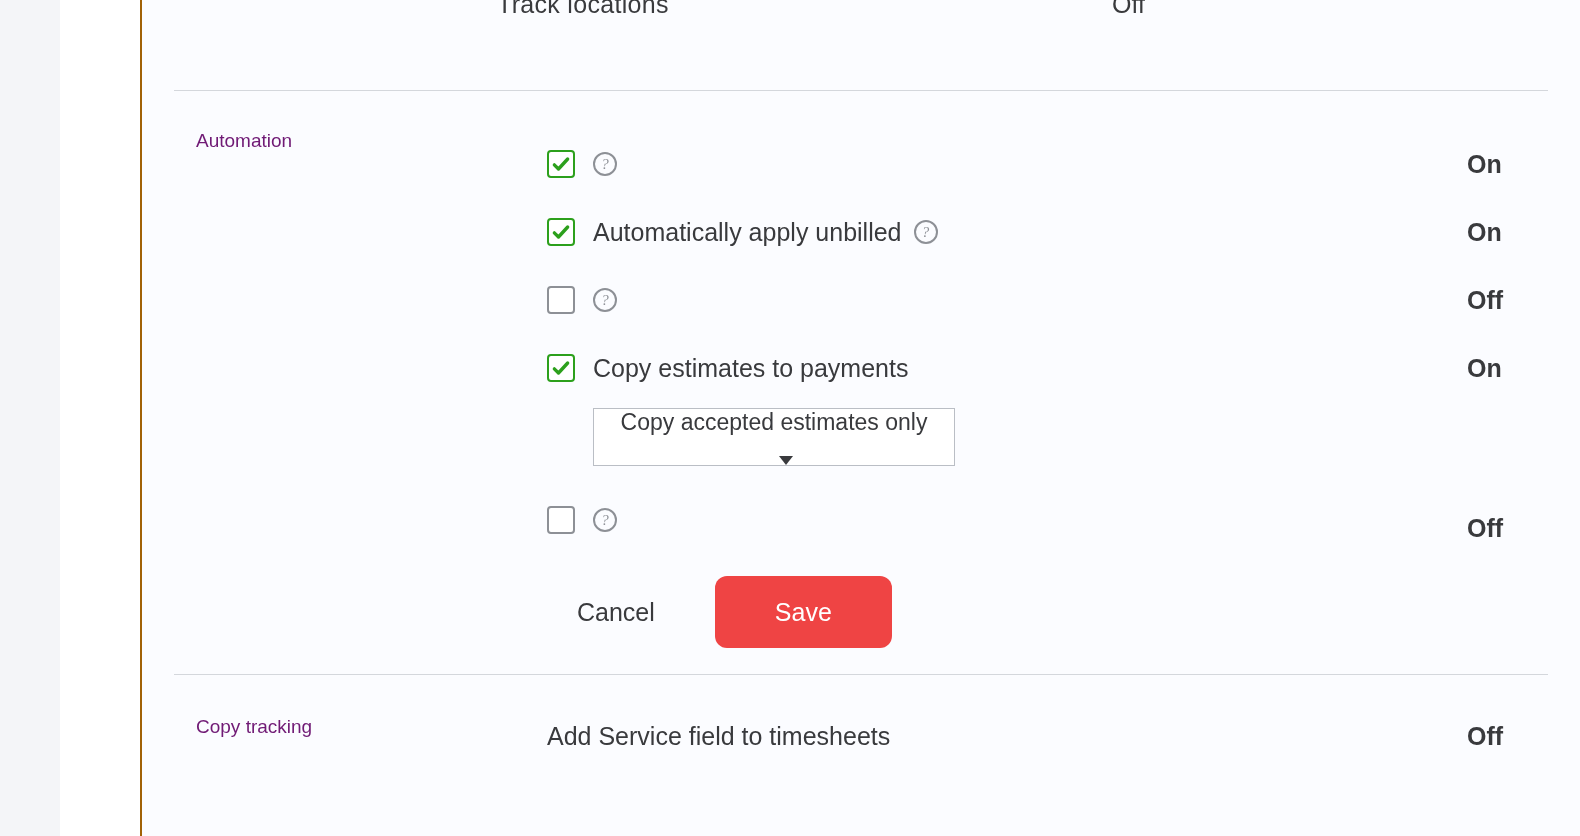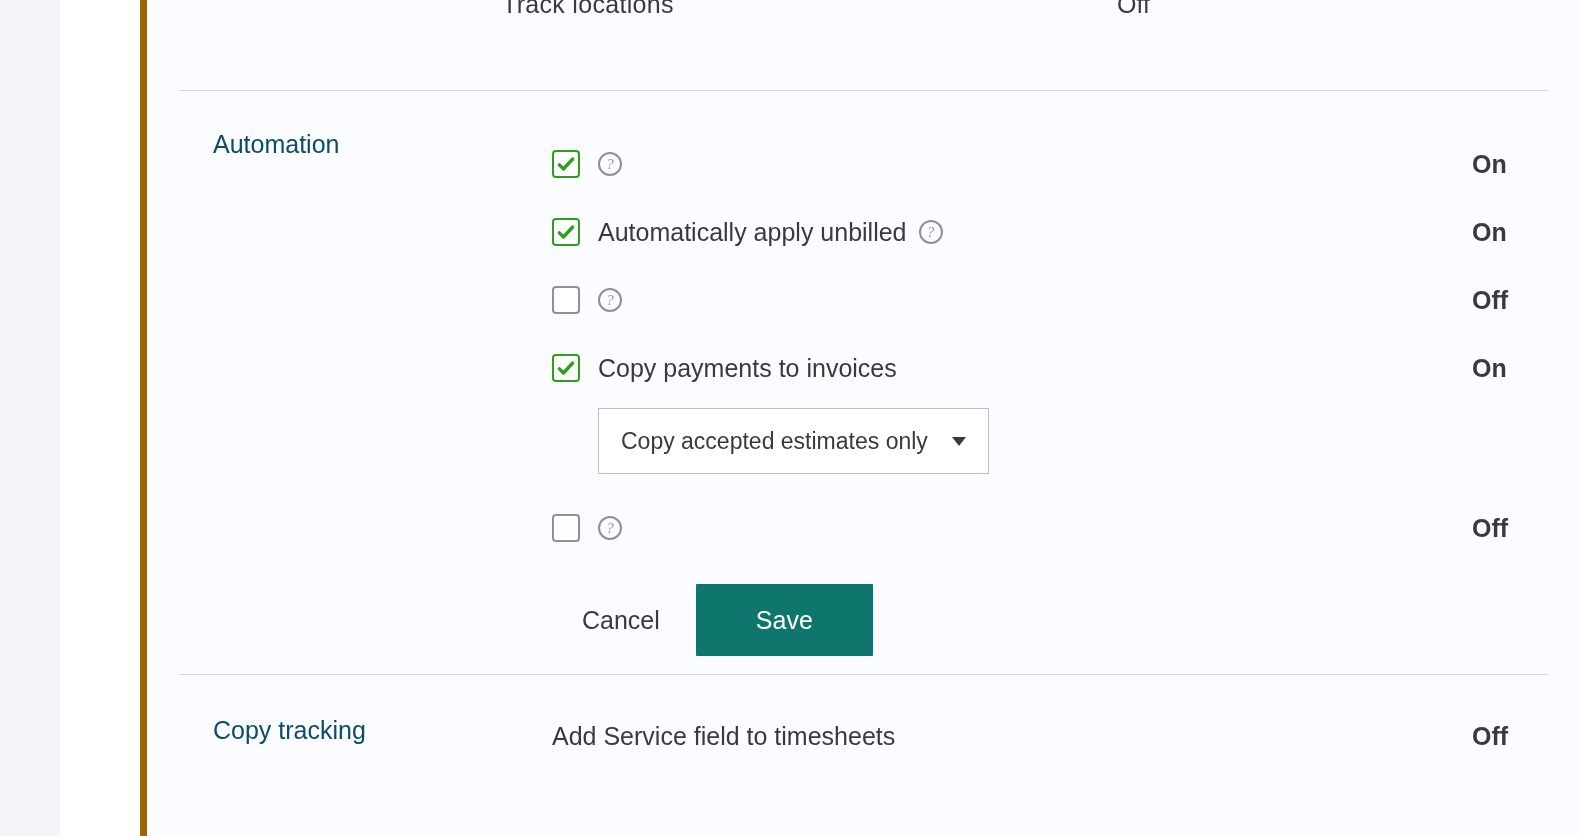--- a/index.html
+++ b/index.html
@@ -23,21 +23,21 @@
       bottom: 0;
       background: #ffffff;
     }
     .content-panel {
       position: absolute;
       left: 80px;
       top: 0;
       right: 0;
       bottom: 0;
       background: #fbfcff;
-      border-left: 7px solid #a16207;
+      border-left: 2px solid #a16207;
     }
     .top-partial-row {
       position: absolute;
       top: -10px;
       left: 0;
       right: 0;
       height: 40px;
       display: flex;
       overflow: hidden;
     }
@@ -67,24 +67,24 @@
     .divider-2 { top: 674px; }
     .section {
       position: absolute;
       left: 50px;
       right: 60px;
     }
     .section-automation { top: 130px; }
     .section-timetracking { top: 716px; }
     .section-title {
       position: absolute;
-      left: 16px;
-      top: 0;
-      font-size: 25px;
-      color: #0c4a6e;
+      left: 4px;
+      top: 0;
+      font-size: 19px;
+      color: #701a75;
     }
     .settings-col {
       position: absolute;
       left: 355px;
       top: 0;
       width: 700px;
     }
     .setting-row {
       display: flex;
       align-items: center;
@@ -145,62 +145,63 @@
     .dropdown-wrap {
       margin-left: 46px;
       margin-top: 6px;
       margin-bottom: 20px;
     }
     .dropdown {
       display: inline-flex;
       align-items: center;
       border: 1px solid #babec5;
       background: #ffffff;
-      height: 66px;
+      height: 58px;
       padding: 0 22px;
       cursor: pointer;
       min-width: 362px;
       justify-content: space-between;
+      flex-direction: column;
     }
     .dropdown-text {
       font-size: 23px;
       color: #393a3d;
     }
     .dropdown-caret {
       width: 0;
       height: 0;
       border-left: 7px solid transparent;
       border-right: 7px solid transparent;
       border-top: 9px solid #393a3d;
       margin-left: 24px;
     }
     .button-row {
       margin-top: 22px;
       margin-left: 26px;
       display: flex;
       align-items: center;
-      gap: 32px;
+      gap: 56px;
     }
     .btn-cancel {
       font-size: 25px;
       color: #393a3d;
       background: none;
       border: none;
       cursor: pointer;
       padding: 8px 4px;
     }
     .btn-save {
       font-size: 25px;
       color: #ffffff;
-      background: #0f766e;
+      background: #ef4444;
       border: none;
       cursor: pointer;
       padding: 0 60px;
       height: 72px;
-      border-radius: 1px;
+      border-radius: 12px;
     }
     .plain-row {
       display: flex;
       align-items: center;
       height: 40px;
     }
     .plain-label {
       font-size: 25px;
       color: #393a3d;
     }
@@ -246,21 +247,21 @@
           <span class="checkbox"></span>
           <span class="help-icon">?</span>
         </div>
 
         <div class="setting-row">
           <span class="checkbox checked">
             <svg viewBox="0 0 24 24">
                 <path fill="none" stroke="#2ca01c" stroke-width="4" stroke-linecap="round" stroke-linejoin="round" d="M4 13 L9 18 L20 6"></path>
               </svg>
           </span>
-          <span class="setting-label">Copy payments to invoices</span>
+          <span class="setting-label">Copy estimates to payments</span>
         </div>
 
         <div class="dropdown-wrap">
           <div class="dropdown">
             <span class="dropdown-text">Copy accepted estimates only</span>
             <span class="dropdown-caret"></span>
           </div>
         </div>
 
         <div class="setting-row">

